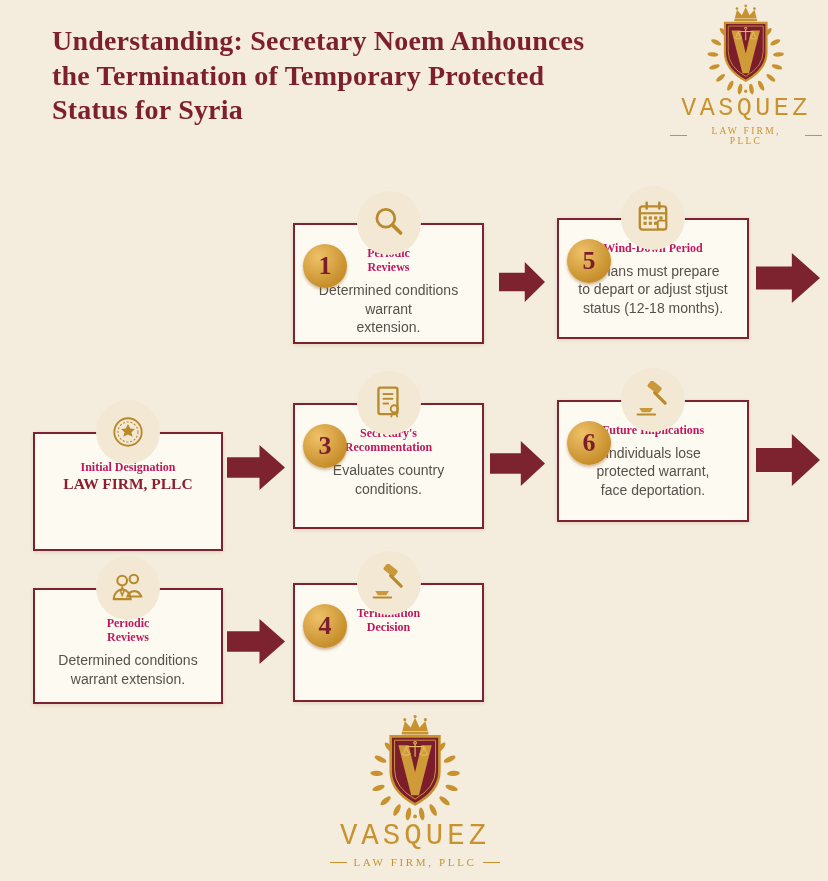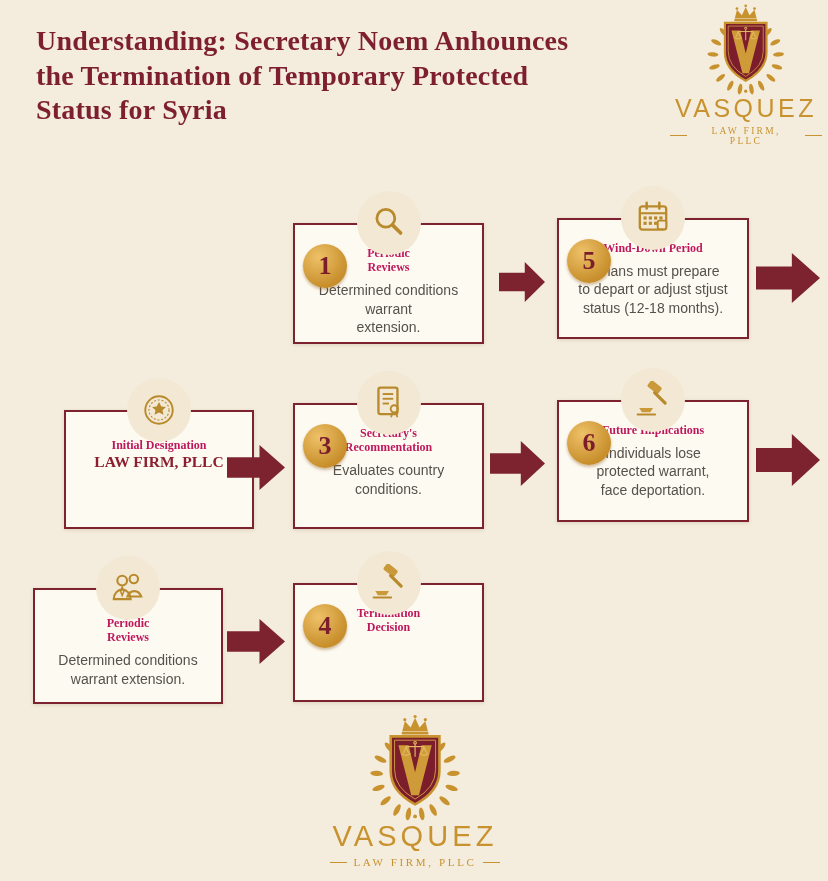--- a/index.html
+++ b/index.html
@@ -1,29 +1,29 @@
 <!DOCTYPE html>
 <html><head>
 <meta charset="utf-8">
 <style>
   html,body{margin:0;padding:0;background:#e9e2d2;}
   .wrap{position:relative;width:828px;height:881px;background:#f4edde;overflow:hidden;
         font-family:"Liberation Sans",sans-serif;}
 
   
-  .header-title{position:absolute;left:36px;top:24px;width:630px;
+  .header-title{position:absolute;left:52px;top:24px;width:630px;
     font-family:"Liberation Serif",serif;font-weight:700;font-size:28px;
     line-height:1.24;color:#7d1f2e;letter-spacing:.2px;}
 
   
   .logo{position:absolute;text-align:center;}
   .logo-top{left:670px;top:2px;width:152px;}
   .logo-bottom{left:326px;top:712px;width:178px;}
   .logo svg.emblem{display:block;width:72%;margin:0 auto;}
-  .logo-name{font-family:Liberation Sans, sans-serif;color:#c8932f;
+  .logo-name{font-family:Liberation Mono, monospace;color:#c8932f;
     letter-spacing:.14em;margin-top:-4px;}
   .logo-top .logo-name{font-size:25px;}
   .logo-bottom .logo-name{font-size:29px;}
   .logo-tag{display:flex;align-items:center;justify-content:center;gap:7px;
     color:#c8932f;letter-spacing:.24em;margin-top:3px;
     font-family:"Liberation Serif",serif;}
   .logo-top .logo-tag{font-size:9.5px;}
   .logo-bottom .logo-tag{font-size:11px;}
   .logo-tag::before,.logo-tag::after{content:"";height:1px;width:17px;background:#c8932f;}
 
@@ -44,21 +44,21 @@
         line-height:1.18;color:#be185d;}
   .step.no-badge .step-title{margin-top:26px;}
   .step-sub{text-align:center;font-family:"Liberation Serif",serif;font-weight:700;
         font-size:15.5px;color:#8c1f2f;margin-top:1px;}
   .step-body{margin:7px 6px 0;text-align:center;white-space:pre-line;
         font-size:14px;line-height:1.3;color:#55514b;}
 
   
   .s0{left:293px;top:223px;width:187px;height:117px;}
   .s1{left:557px;top:218px;width:188px;height:117px;}
-  .s2{left:33px; top:410px;width:186px;height:115px;margin-left:31px;}
+  .s2{left:33px; top:432px;width:186px;height:115px;}
   .s3{left:293px;top:403px;width:187px;height:122px;}
   .s4{left:557px;top:400px;width:188px;height:118px;}
   .s5{left:33px; top:588px;width:186px;height:112px;}
   .s6{left:293px;top:583px;width:187px;height:115px;}
 
   
   .arrow{position:absolute;background:#7d2330;
      clip-path:polygon(0 27%,56% 27%,56% 0,100% 50%,56% 100%,56% 73%,0 73%);}
   .a0{left:499px;top:262px;width:46px;height:40px;}
   .a1{left:756px;top:253px;width:64px;height:50px;}

